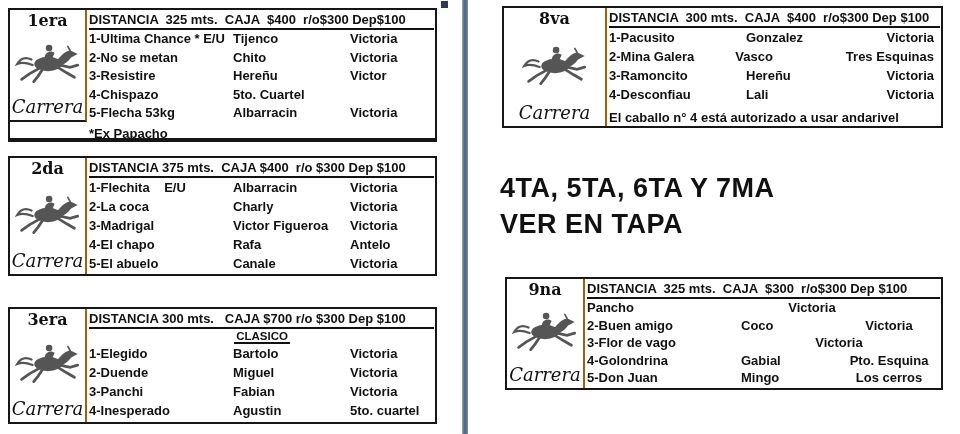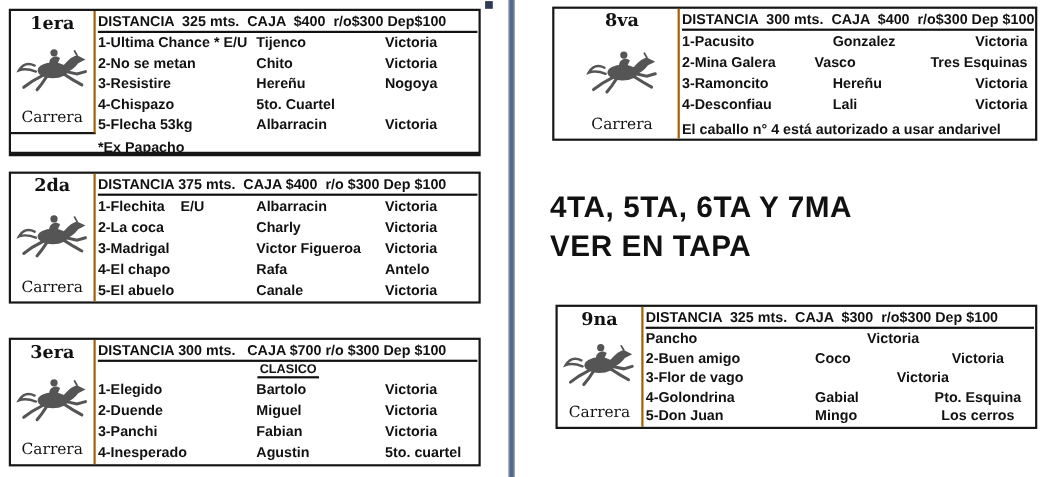--- a/index.html
+++ b/index.html
@@ -11,42 +11,42 @@
              background:linear-gradient(90deg,#9aacc2,#54688a 35%,#54688a 70%,#8499b2);}
   .corner-dot{position:absolute;width:7px;height:7px;background:#2f3b55;}
 
   
   .race-box{position:absolute;border:2px solid #161616;background:#fff;display:flex;
             box-sizing:border-box;align-items:stretch;}
   .label-col{box-sizing:border-box;display:flex;flex-direction:column;align-items:center;
              justify-content:space-between;border-right:2px solid #a16207;
              padding:2px 1px 3px 1px;flex:0 0 auto;}
   .race-num{font-family:"DejaVu Serif",serif;font-weight:bold;font-size:16px;line-height:18px;}
-  .race-word{font-family:"DejaVu Serif",serif;font-size:14px;line-height:20px;}
+  .race-word{font-family:"DejaVu Serif",serif;font-style:italic;font-size:18px;line-height:20px;}
   .horse-svg{width:66px;height:44px;}
 
   .table-col{flex:1;display:flex;flex-direction:column;padding:1px 0 0 2px;min-width:0;}
   .hdr{font-weight:bold;font-size:13px;line-height:17px;white-space:pre;
        border-bottom:2px solid #111;margin-right:1px;}
   .subhdr{text-align:center;font-weight:bold;font-size:11.5px;line-height:15px;}
   .subhdr span{border-bottom:2px solid #111;padding:0 2px;}
   .row{display:flex;font-weight:bold;font-size:13px;white-space:pre;}
   .c1,.c2,.c3{overflow:visible;}
   .footnote{font-weight:bold;font-size:13px;margin-top:3px;}
   .note{font-weight:bold;font-size:13px;margin-top:6px;}
 
   
   .b1{left:8px;top:8px;width:429px;height:134px;border-bottom-width:4px;align-items:flex-start;}
   .b1 .label-col{width:77px;height:112px;border-bottom:2px solid #161616;}
   .b2{left:8px;top:156px;width:429px;height:120px;}
   .b2 .label-col{width:77px;}
   .b3{left:8px;top:307px;width:429px;height:117px;}
   .b3 .label-col{width:77px;}
   .b8{left:502px;top:6px;width:441px;height:122px;}
-  .b8 .label-col{width:103px;margin-left:11px;}
+  .b8 .label-col{width:103px;}
   .b9{left:505px;top:277px;width:438px;height:113px;}
   .b9 .label-col{width:78px;}
 
   
   .b1 .row,.b2 .row,.b3 .row{line-height:19px;}
   .b1 .row{line-height:18.5px;}
   .b1 .c1,.b2 .c1,.b3 .c1{width:144px;}
   .b1 .c2,.b2 .c2,.b3 .c2{width:117px;}
   .b1 .c3,.b2 .c3,.b3 .c3{flex:1;}
 
@@ -105,21 +105,21 @@
         <span class="c3">Victoria</span>
       </div>
       <div class="row">
         <span class="c1">2-No se metan</span>
         <span class="c2">Chito</span>
         <span class="c3">Victoria</span>
       </div>
       <div class="row">
         <span class="c1">3-Resistire</span>
         <span class="c2">Hereñu</span>
-        <span class="c3">Nogoya</span>
+        <span class="c3">Victor</span>
       </div>
       <div class="row">
         <span class="c1">4-Chispazo</span>
         <span class="c3">5to. Cuartel</span>
       </div>
       <div class="row">
         <span class="c1">5-Flecha 53kg</span>
         <span class="c2">Albarracin</span>
         <span class="c3">Victoria</span>
       </div>

